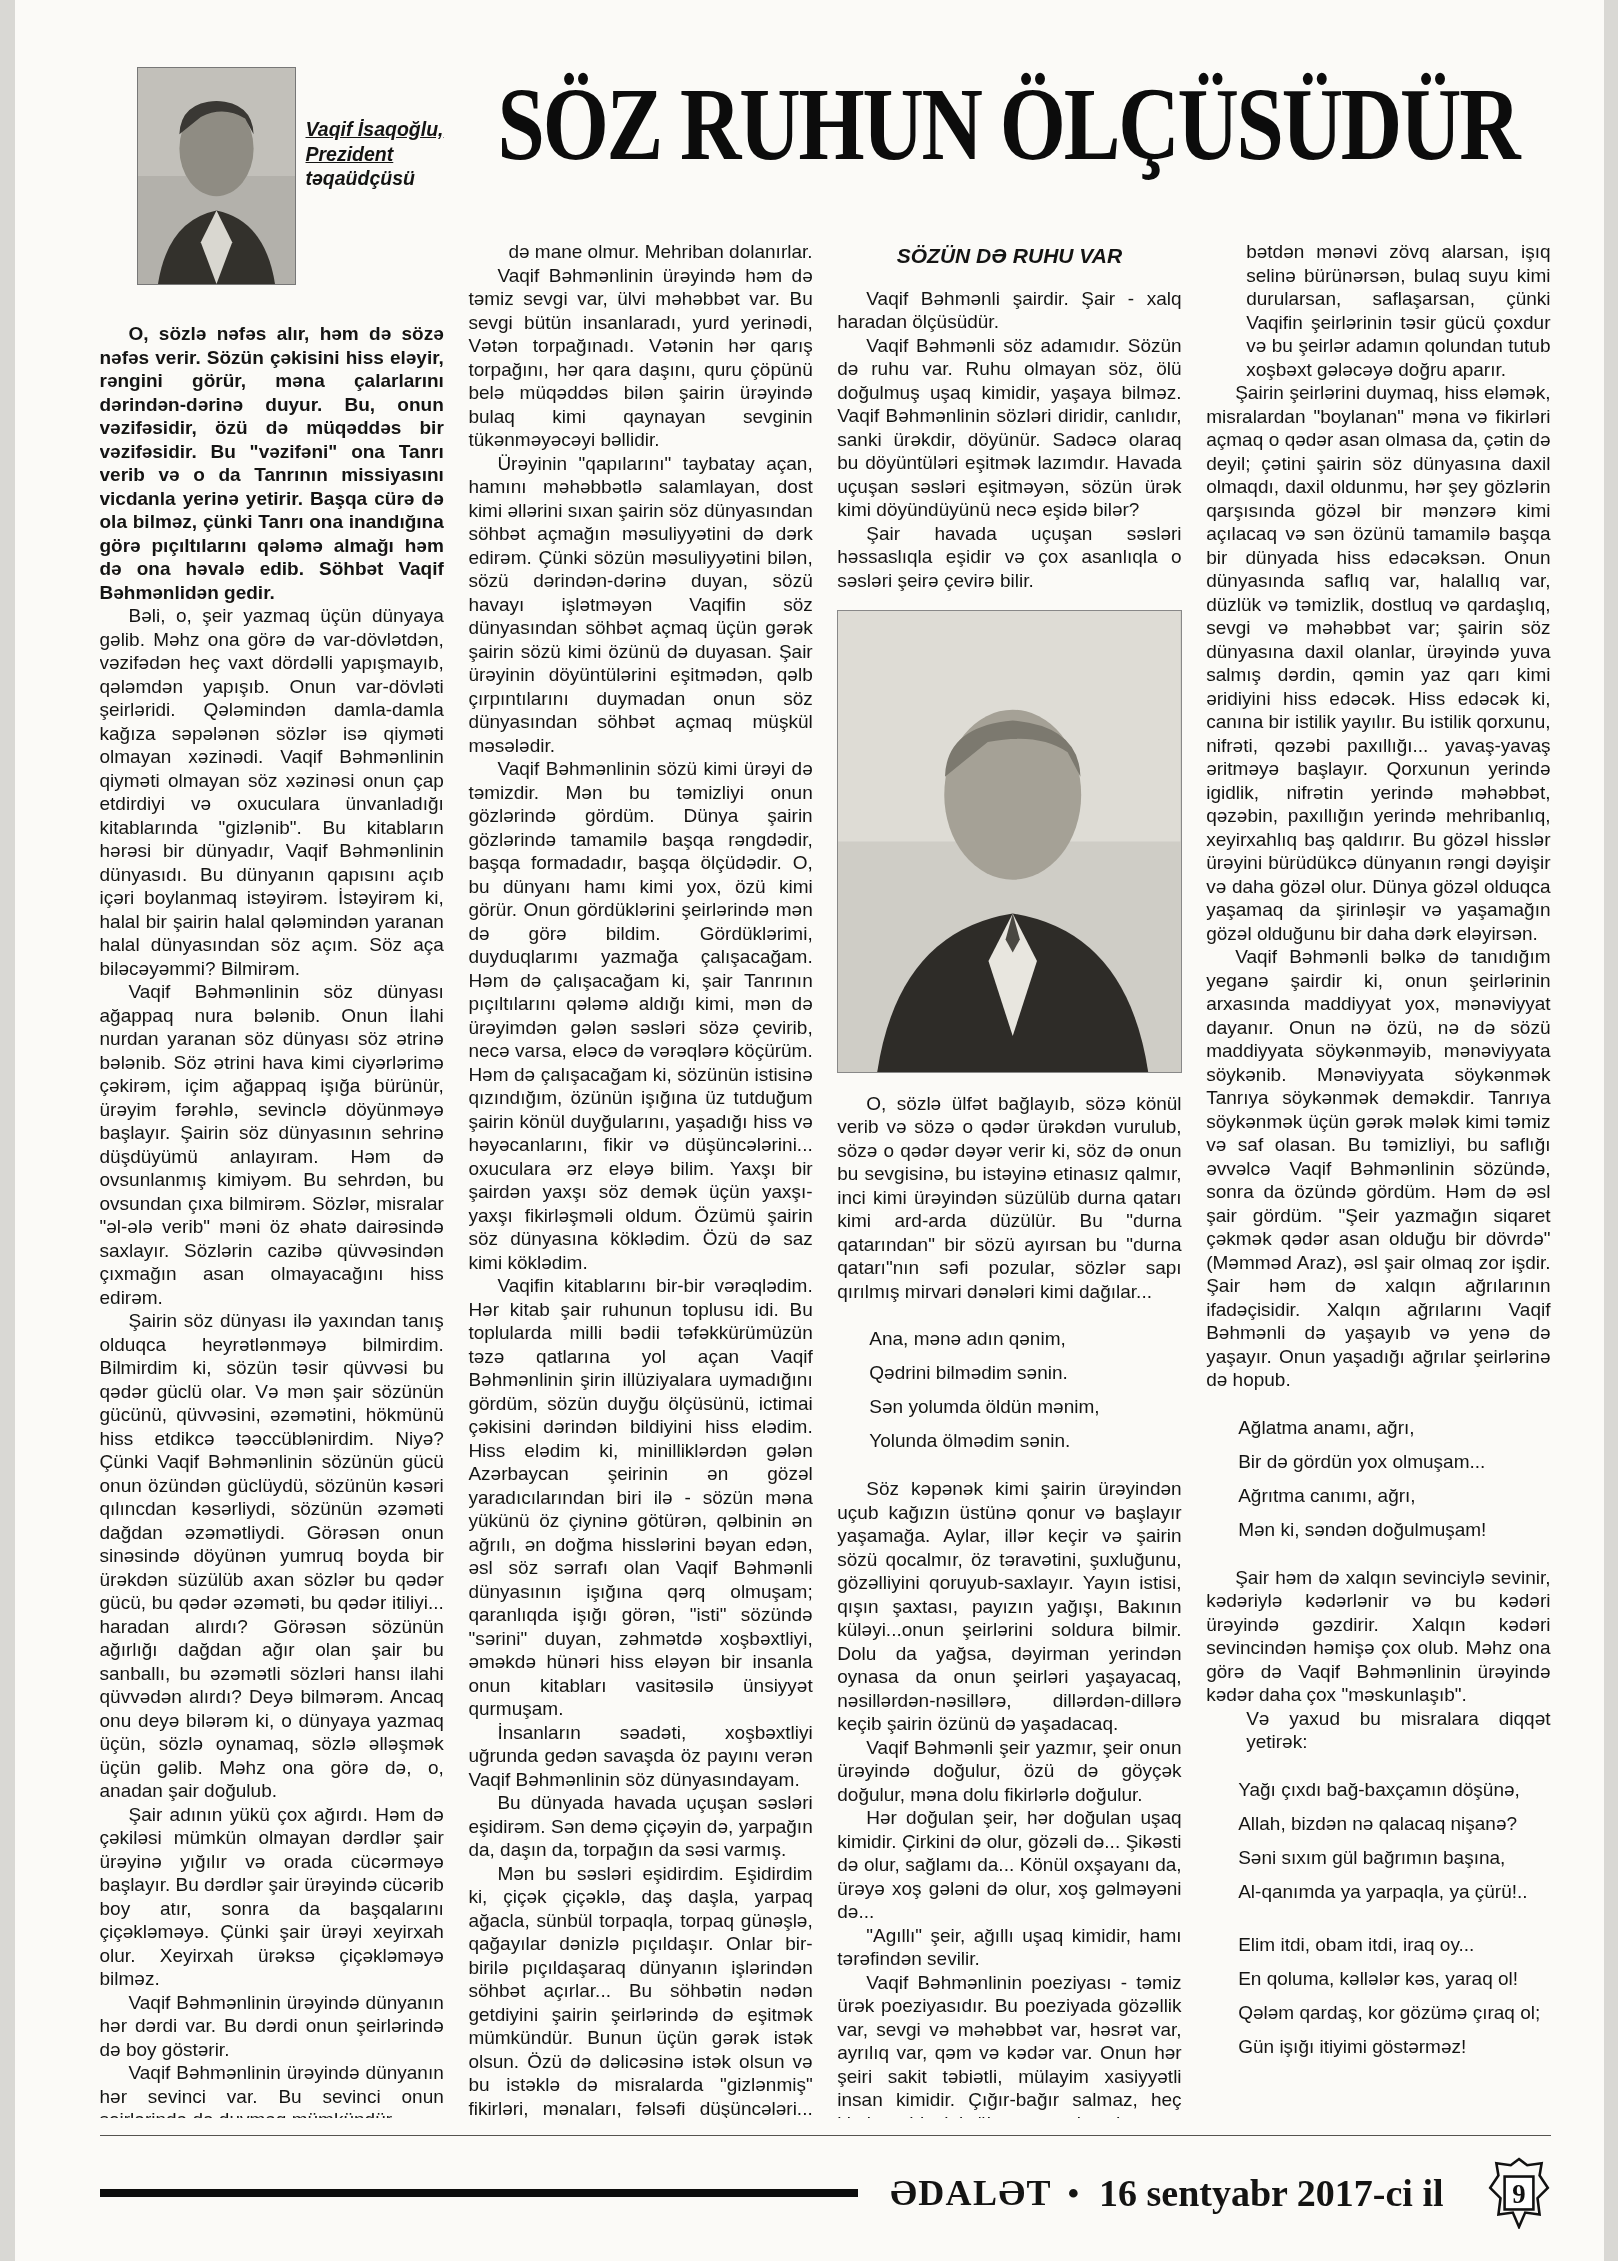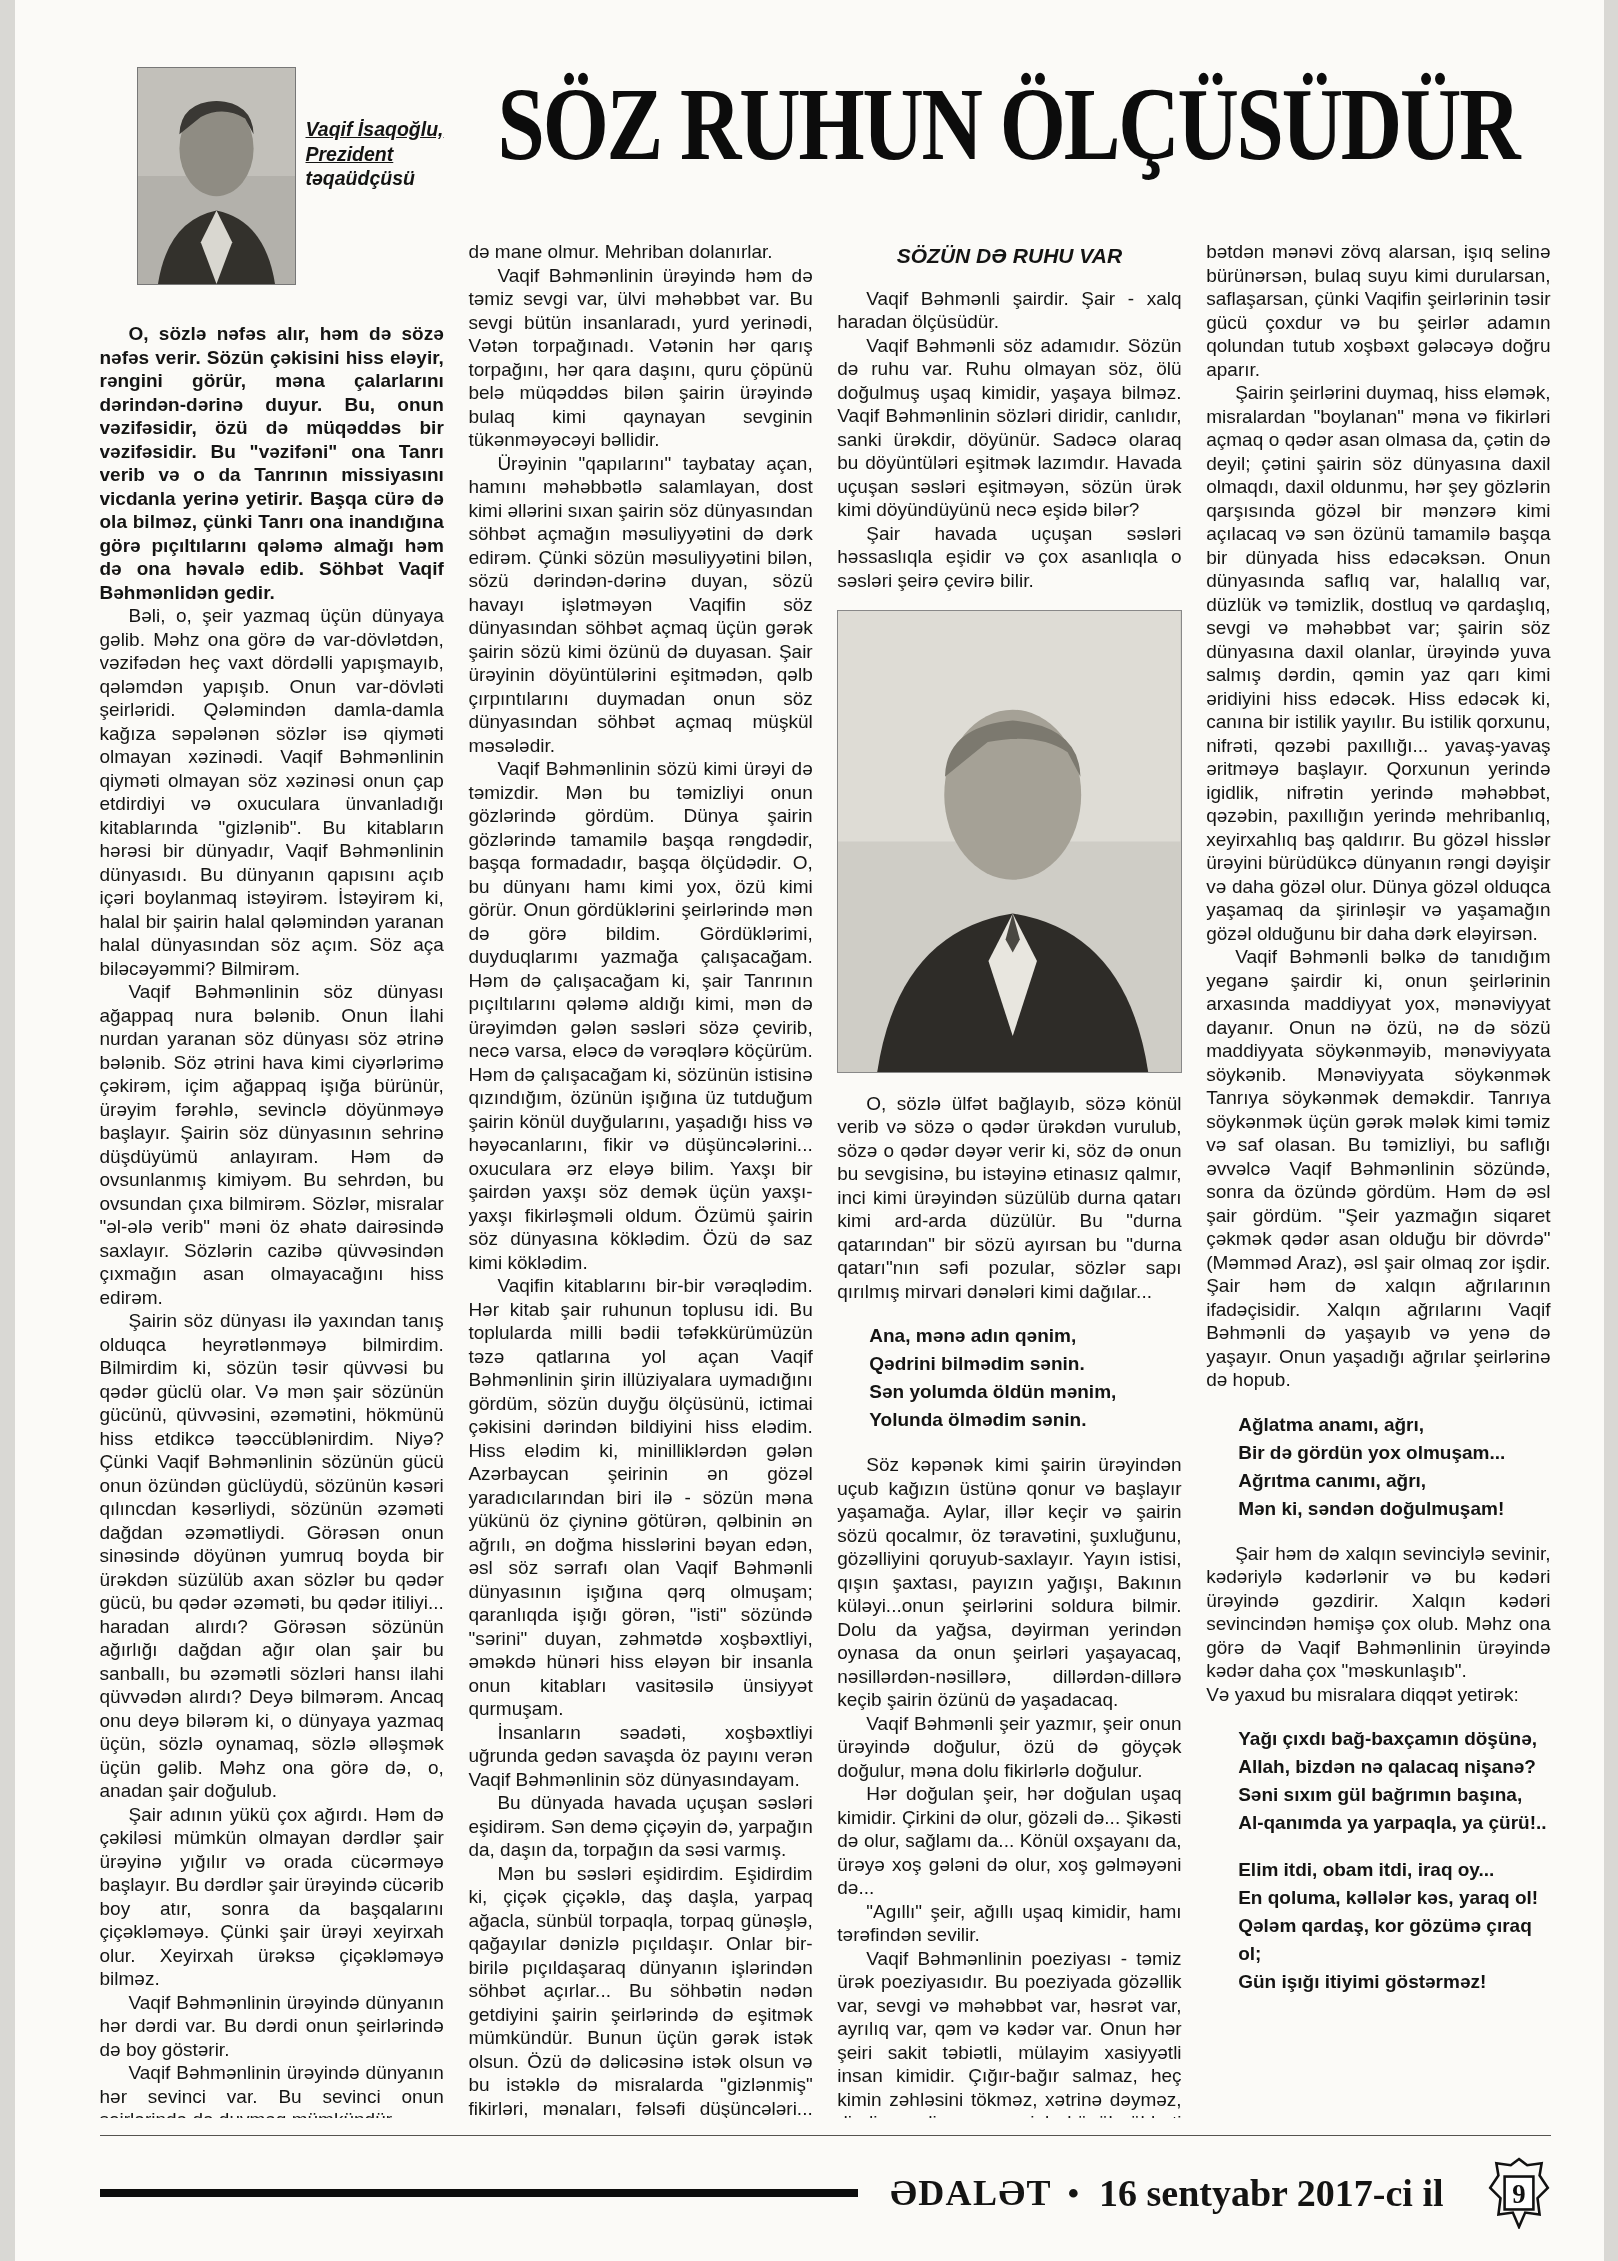--- a/index.html
+++ b/index.html
@@ -35,28 +35,28 @@
   
   .main{
     position:absolute;left:85px;top:240px;width:1451px;height:1878px;
     display:grid;grid-template-columns:repeat(4,1fr);column-gap:24.6px;
   }
   .col{overflow:hidden;height:100%;font-size:19px;line-height:23.5px;text-align:justify;hyphens:auto;}
   .col-1{padding-top:69px;box-sizing:border-box;}
   .blk{margin:0;}
   .blk.normal,.blk.lead{text-indent:29px;}
   .blk.lead{font-weight:bold;margin-top:13px;}
-  .blk.cont{text-indent:0;}
+  .blk.cont{text-indent:0;margin-left:40px;}
   .blk.subhead{
     font-weight:bold;font-style:italic;text-align:center;font-size:21px;
     margin:4.3px 0 19px 0;text-indent:0;
   }
   .blk.poem{
-    font-weight:bold;white-space:pre-line;text-align:left;
-    margin:19px 0 19px 32px;line-height:28px;text-indent:0;
+    font-weight:normal;white-space:pre-line;text-align:left;
+    margin:19px 0 19px 32px;line-height:34px;text-indent:0;
   }
   .article-photo{
     width:100%;height:463px;margin:17.4px 0 19px 0;
     background:#cfcdc6;border:0.7px solid #888;box-sizing:border-box;overflow:hidden;
   }
   .article-photo svg{display:block;width:100%;height:100%;}
 
   
   .footer{
     position:absolute;left:85px;top:2135px;width:1451px;height:87px;

